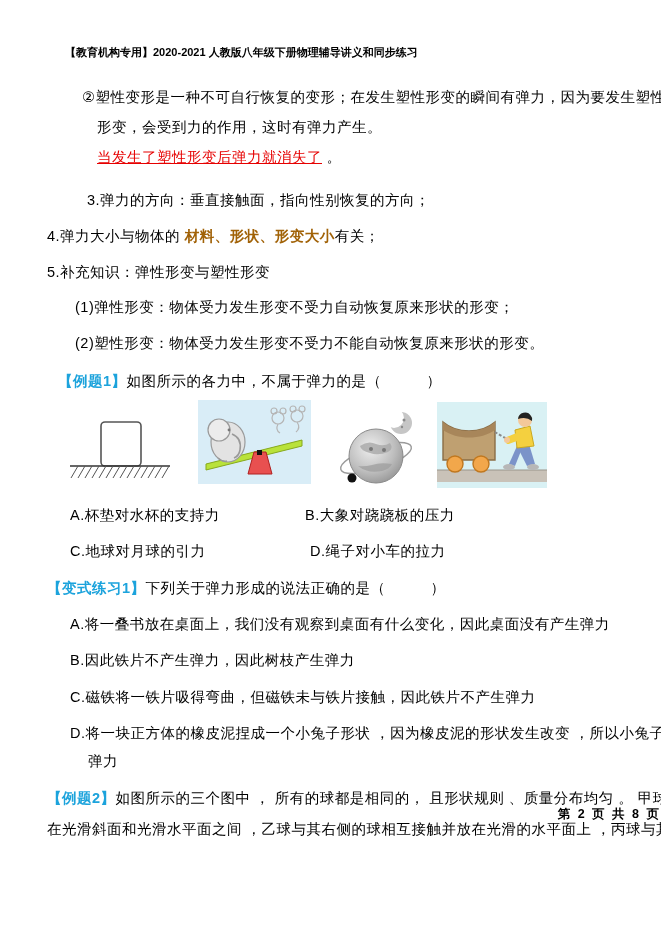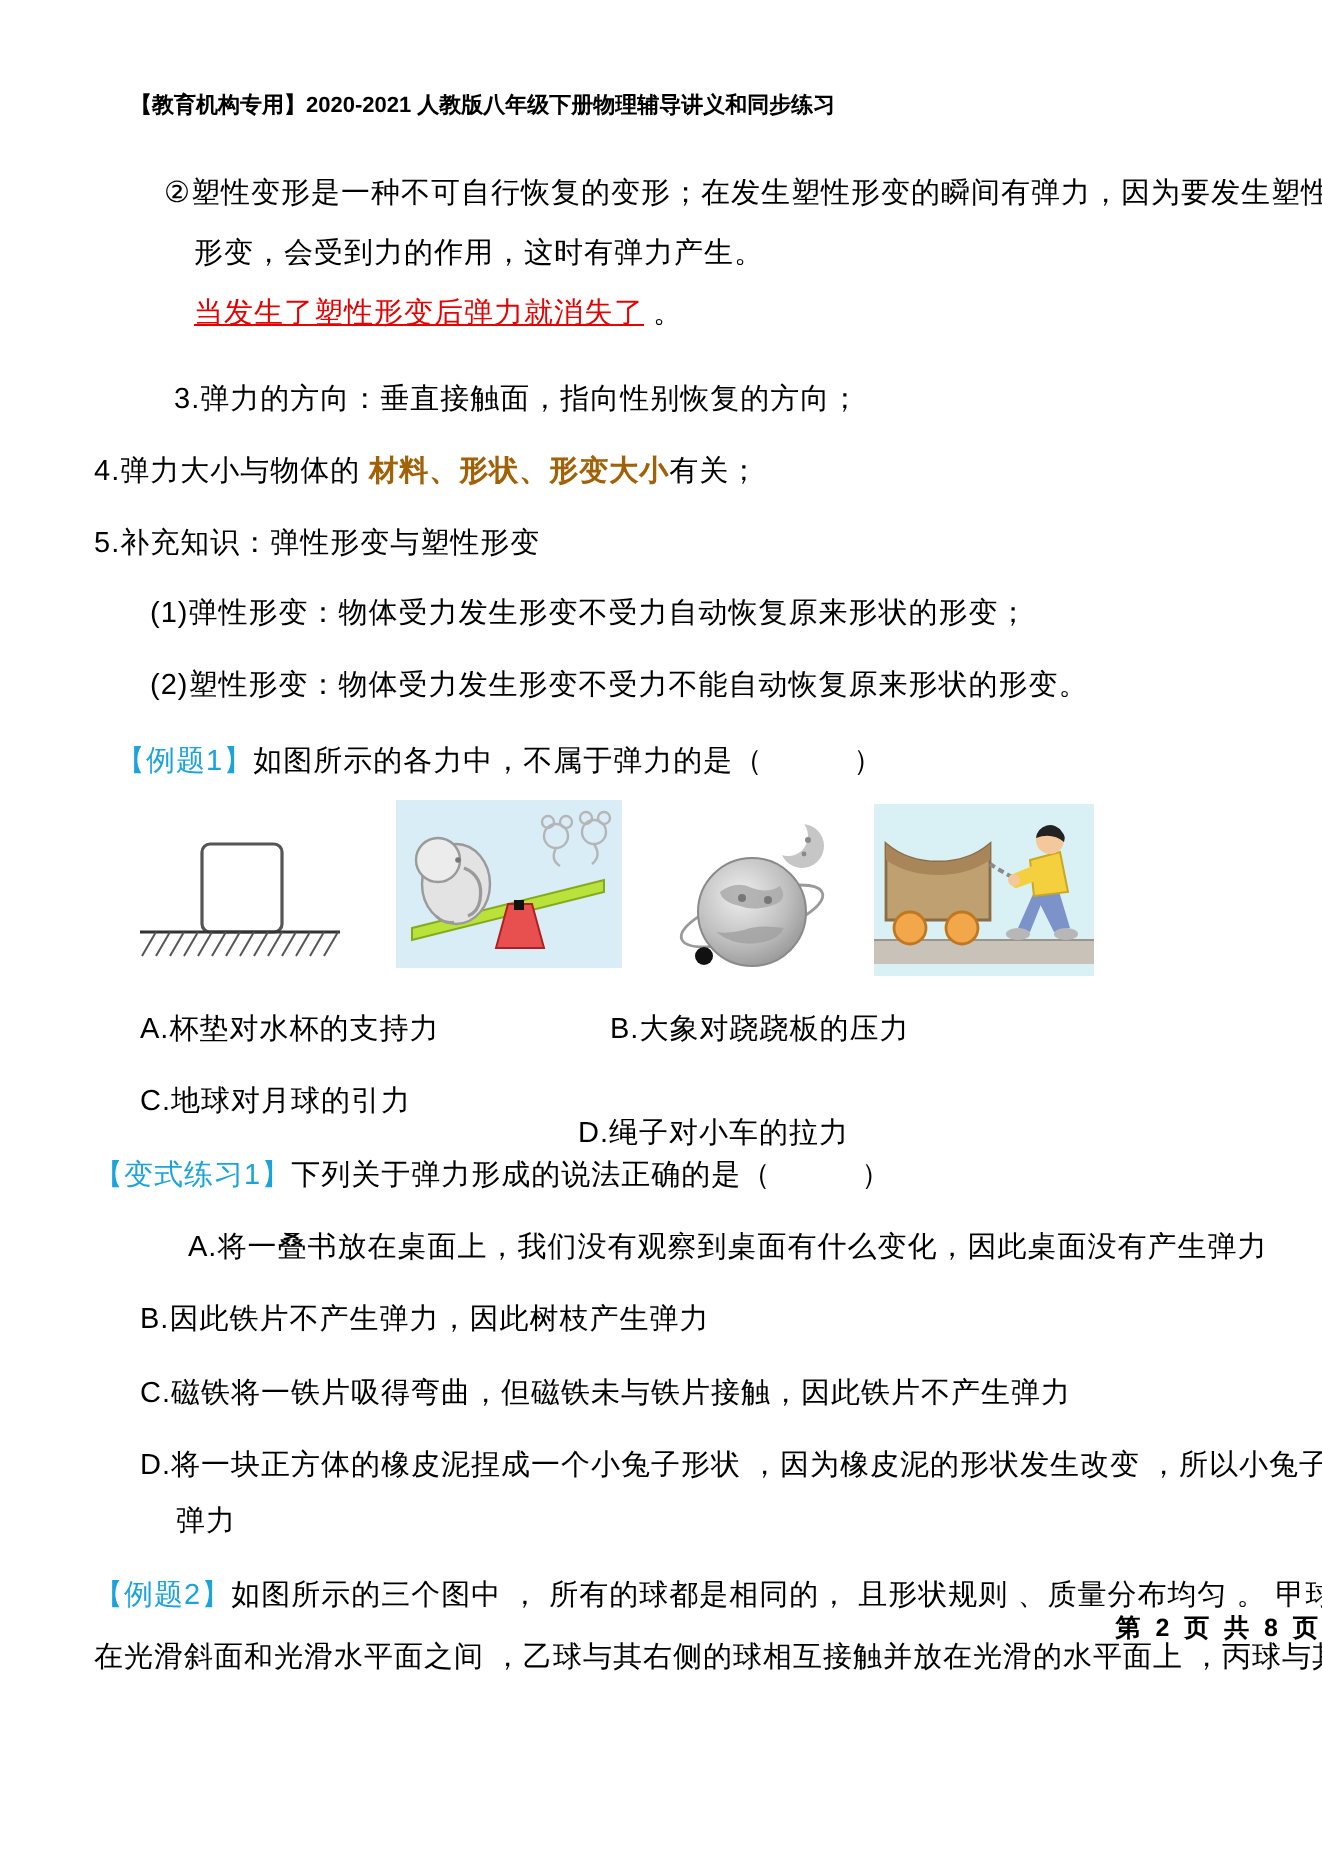--- a/index.html
+++ b/index.html
@@ -12,21 +12,21 @@
   .line {
     position:absolute; font-size:14.5px; line-height:19px; color:#000;
     letter-spacing:0.5px; white-space:nowrap;
   }
   .hdr {
     position:absolute; left:65px; top:45px; font-size:11px; font-weight:bold;
     letter-spacing:0px; color:#000;
   }
   .red-u { color:#e60000; text-decoration:underline;margin-top:36px; }
   .red-b { color:#a16207; font-weight:bold; }
-  .tag { color:#1ca3dc; font-weight:normal; }
+  .tag { color:#1ca3dc; font-weight:bold; }
   .footer {
     position:absolute; left:0; right:0; top:806px; text-align:right;
     font-size:12.5px; font-weight:bold; letter-spacing:2px;
   }
   .fig { position:absolute; }
   svg { display:block; }
 </style>
 </head>
 <body>
 
@@ -155,24 +155,24 @@
         <circle cx="70" cy="38" r="3" fill="#f4c89a"></circle>
         <circle cx="88" cy="18" r="7" fill="#f4c89a"></circle>
         <path d="M81 17 a7 7 0 0 1 13 -3 q2 2 1 5 q-6 -5 -14 -2z" fill="#222"></path>
       </g>
     </svg>
   </div>
 
   <div class="line" style="left:70px; top:506px;">A.杯垫对水杯的支持力</div>
   <div class="line" style="left:70px; top:542px;">C.地球对月球的引力</div>
   <div class="line" style="left:305px; top:506px;">B.大象对跷跷板的压力</div>
-  <div class="line" style="left:289px; top:542px;margin-top:16px;">D.绳子对小车的拉力</div>
+  <div class="line" style="left:310px; top:542px;">D.绳子对小车的拉力</div>
 
   <div class="line" style="left:47px; top:579px;"><span class="tag">【变式练习1】</span><span>下列关于弹力形成的说法正确的是（　　　）</span></div>
-  <div class="line" style="left:70px; top:615px;margin-left:24px;">A.将一叠书放在桌面上，我们没有观察到桌面有什么变化，因此桌面没有产生弹力</div>
+  <div class="line" style="left:70px; top:615px;">A.将一叠书放在桌面上，我们没有观察到桌面有什么变化，因此桌面没有产生弹力</div>
   <div class="line" style="left:70px; top:651px;">B.因此铁片不产生弹力，因此树枝产生弹力</div>
   <div class="line" style="left:70px; top:688px;">C.磁铁将一铁片吸得弯曲，但磁铁未与铁片接触，因此铁片不产生弹力</div>
   <div class="line" style="left:70px; top:724px;">D.将一块正方体的橡皮泥捏成一个小兔子形状 ，因为橡皮泥的形状发生改变 ，所以小兔子有</div>
   <div class="line" style="left:88px; top:752px;">弹力</div>
 
   <div class="line" style="left:47px; top:789px;"><span class="tag">【例题2】</span><span>如图所示的三个图中 ， 所有的球都是相同的， 且形状规则 、质量分布均匀 。 甲球放</span></div>
   <div class="line" style="left:47px; top:820px;">在光滑斜面和光滑水平面之间 ，乙球与其右侧的球相互接触并放在光滑的水平面上 ，丙球与其</div>
 
   <div class="footer">第 2 页 共 8 页</div>
 

